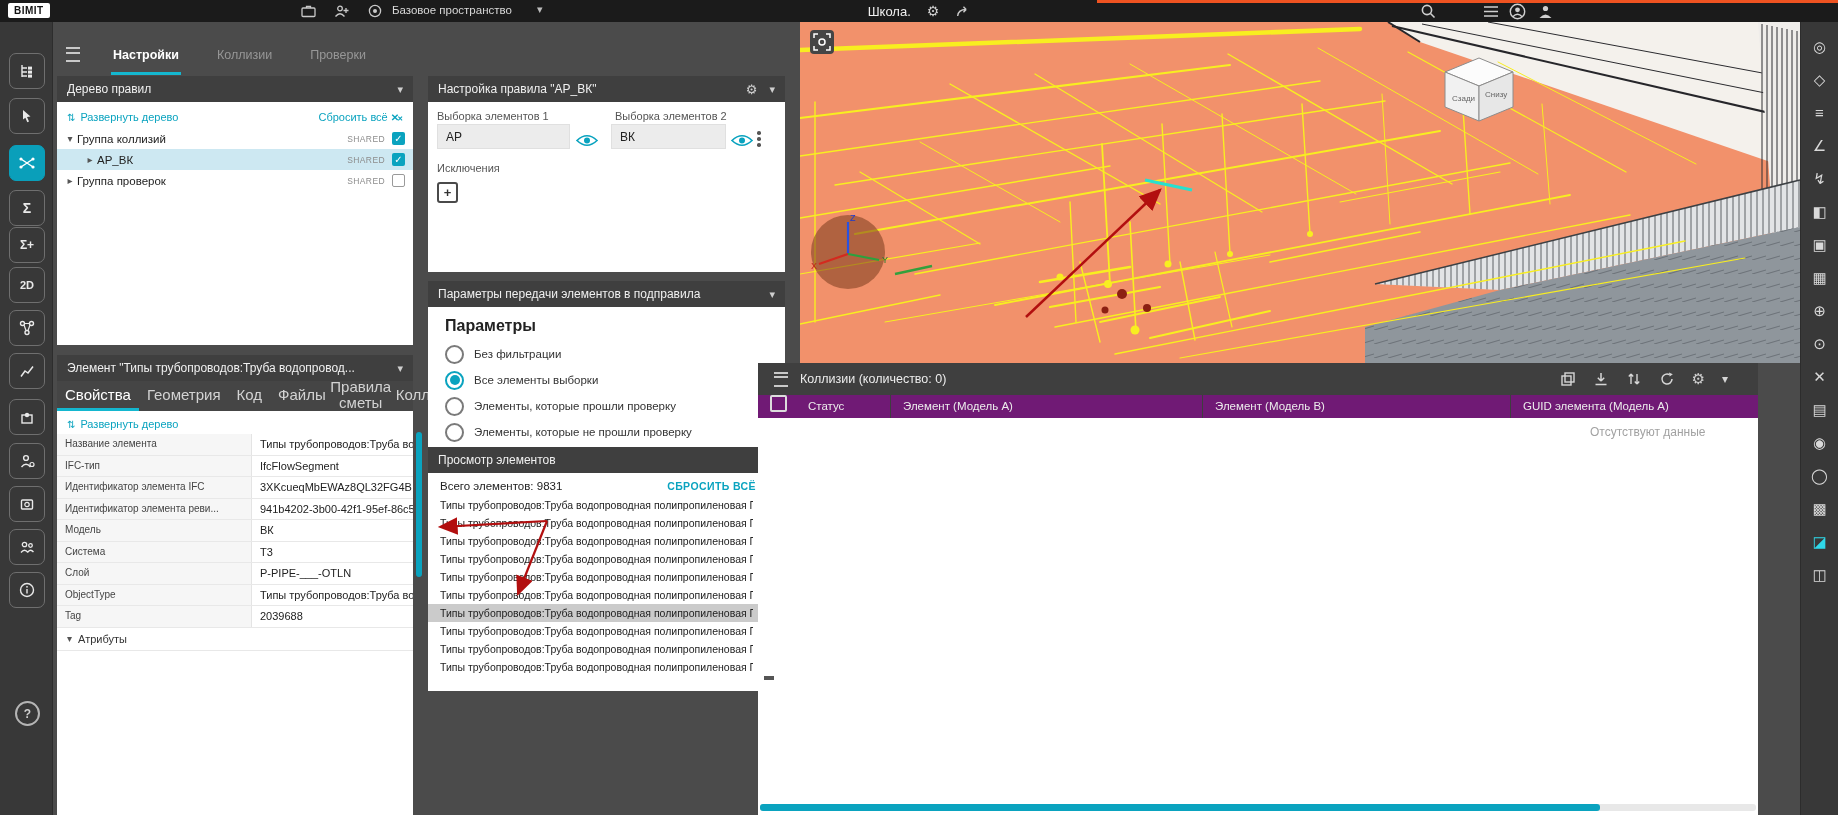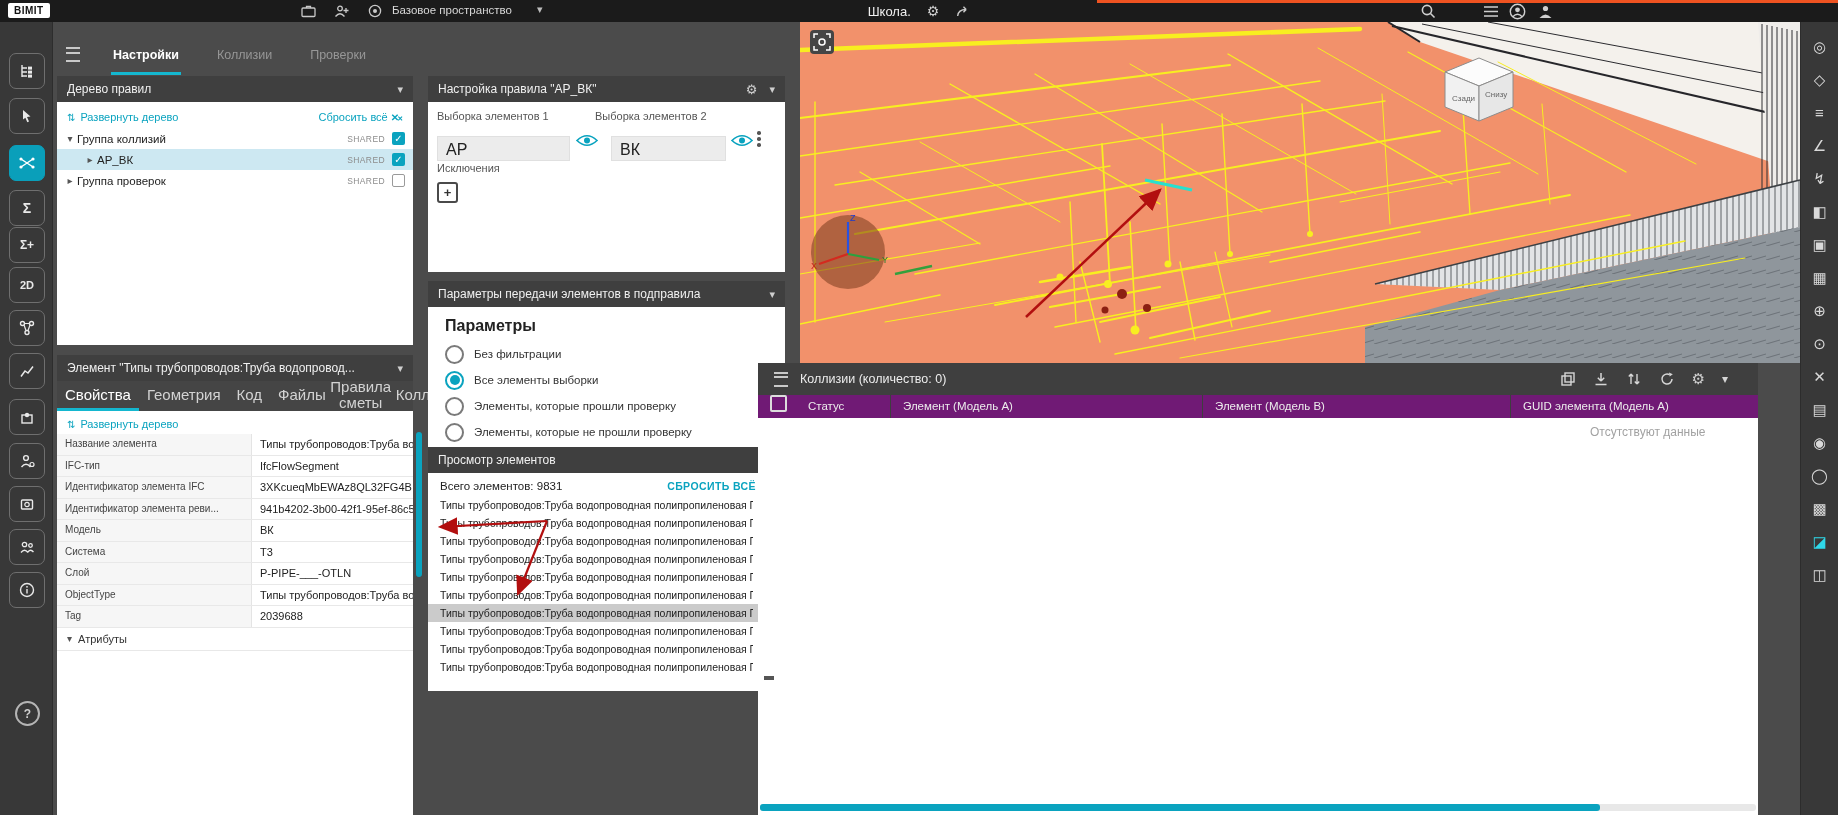--- a/index.html
+++ b/index.html
@@ -66,22 +66,22 @@
   .etab.wrap{max-width:54px;white-space:normal}
   
   .prow{display:flex;height:21.5px;border-bottom:1px solid #e8e8e8;box-sizing:border-box}
   .pname{width:178px;flex:none;background:#f6f6f6;border-right:1px solid #e4e4e4;padding:0 8px;line-height:20.5px;
     font-size:10px;color:#444;white-space:nowrap;overflow:hidden}
   .pval{flex:1;padding:0 8px;line-height:20.5px;font-size:11px;color:#222;white-space:nowrap;overflow:hidden}
   .attr-row{display:flex;align-items:center;height:22px;border-bottom:1px solid #e8e8e8;padding-left:10px;
     font-size:11px;color:#333;gap:6px}
   
   .sel-label{position:absolute;top:8px;font-size:11px;color:#555}
-  .sel-input{position:absolute;top:34px;height:25px;background:#ececec;border:1px solid #e0e0e0;
-    font-size:16px;color:#222;line-height:25px;padding-left:8px;box-sizing:border-box}
+  .sel-input{position:absolute;top:22px;height:25px;background:#ececec;border:1px solid #e0e0e0;
+    font-size:12px;color:#222;line-height:25px;padding-left:8px;box-sizing:border-box}
   .eye{position:absolute;top:31px}
   .vdots{position:absolute;left:329px;top:29px;display:inline-flex;flex-direction:column;gap:2.5px}
   .vdots i{width:3.5px;height:3.5px;border-radius:50%;background:#555}
   .plus-btn{position:absolute;left:9px;top:80px;width:17px;height:17px;border:2px solid #4a4a4a;border-radius:3px;
     display:flex;align-items:center;justify-content:center;font-size:13px;color:#333;font-weight:bold}
   
   .params-label{padding:10px 0 6px 17px;font-size:16px;font-weight:bold;color:#222}
   .radio-row{display:flex;align-items:center;height:26px;padding-left:17px;font-size:11.5px;color:#333}
   .radio{width:15px;height:15px;border:2px solid #7a7a7a;border-radius:50%;margin-right:10px;position:relative;flex:none}
   .radio.sel{border-color:#0aa3bf}
@@ -366,21 +366,21 @@
 <div id="left-scroll-thumb"></div>
 
 <div class="panel" style="left:428px;top:76px;width:357px;height:196px">
   <div class="phead">
     <span>Настройка правила "АР_ВК"</span>
     <span class="hchev" style="font-size:13px">⚙</span>
     <span class="hchev" style="margin-left:12px">▾</span>
   </div>
   <div class="pbody">
     <span class="sel-label" style="left:9px">Выборка элементов 1</span>
-    <span class="sel-label" style="left:167px">Выборка элементов 2</span>
+    <span class="sel-label" style="left:187px">Выборка элементов 2</span>
     <div class="sel-input" style="left:9px;width:133px">АР</div>
     <div class="sel-input" style="left:183px;width:115px">ВК</div>
     <span class="eye" style="left:148px">
       <svg width="22" height="15">
           <path d="M1 7.5 Q11 -2 21 7.5 Q11 17 1 7.5 Z" fill="none" stroke="#0aa3bf" stroke-width="1.6"></path>
           <circle cx="11" cy="7.5" r="3" fill="#0aa3bf"></circle>
         </svg>
     </span>
     <span class="eye" style="left:303px">
       <svg width="22" height="15">

